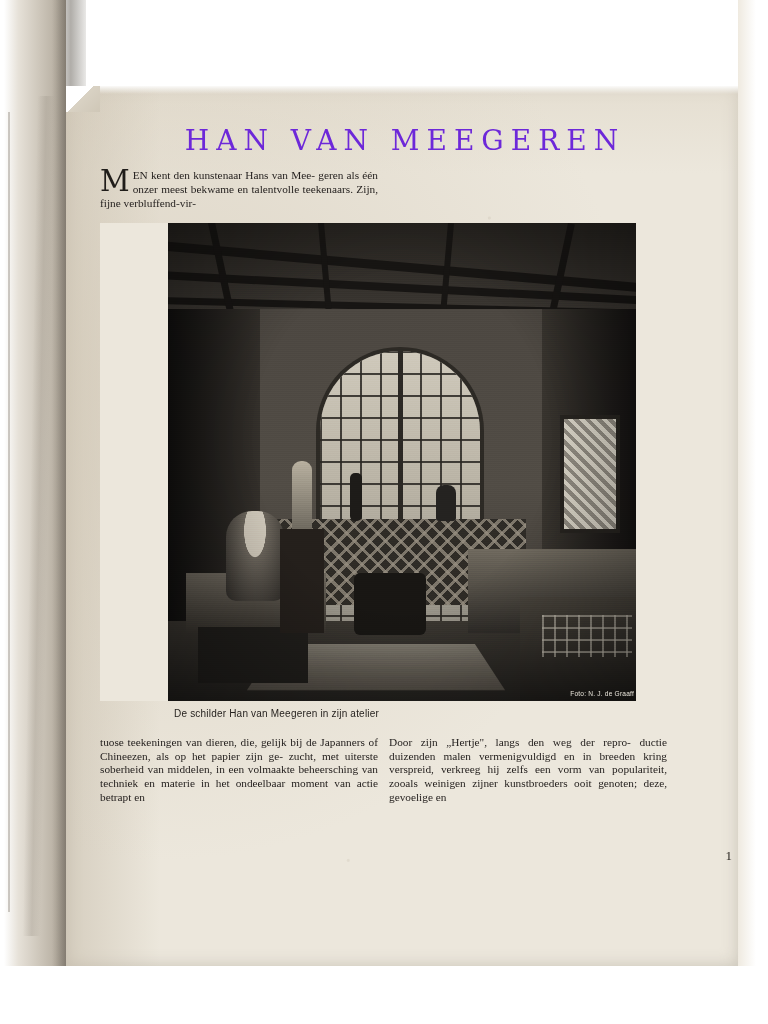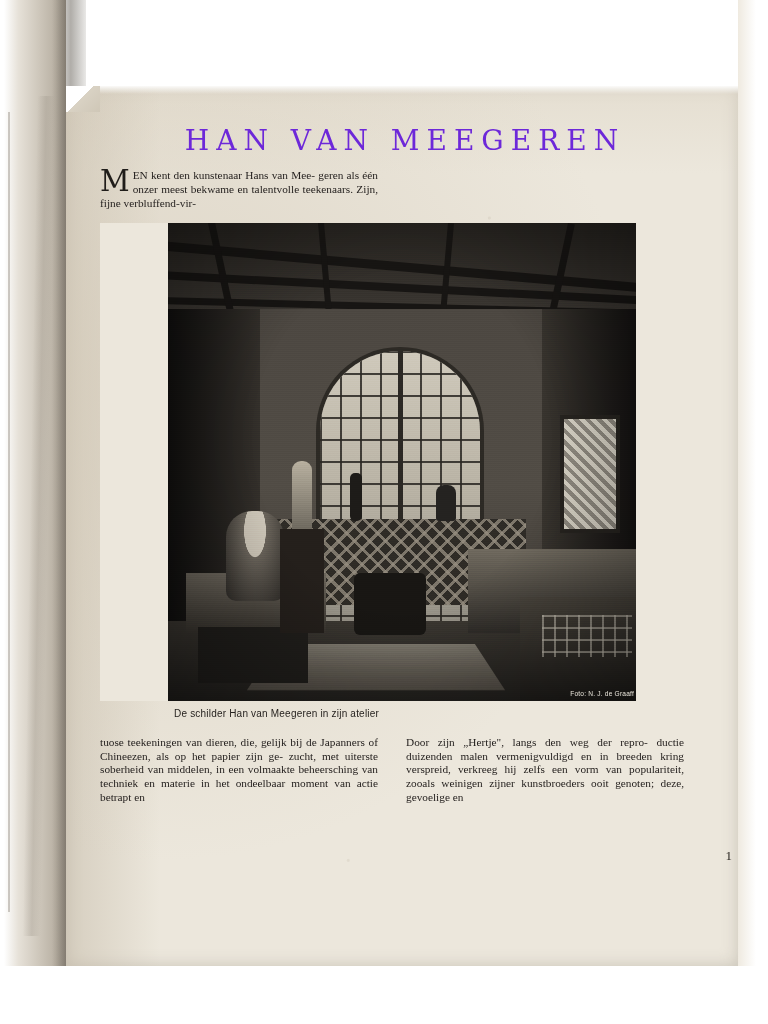--- a/index.html
+++ b/index.html
@@ -290,21 +290,21 @@
   .caption {
     margin: 7px 0 0 74px;
     font-family: "Liberation Sans", sans-serif;
     font-size: 10px;
     color: #272320;
     letter-spacing: 0.2px;
   }
 
   .cols-bottom {
     display: flex;
-    gap: 28px;
+    gap: 11px;
     margin-top: 17px;
   }
 
   .folio {
     position: absolute;
     right: 6px;
     top: 762px;
     font-family: "Liberation Serif", serif;
     font-size: 13px;
     color: #2a2621;

